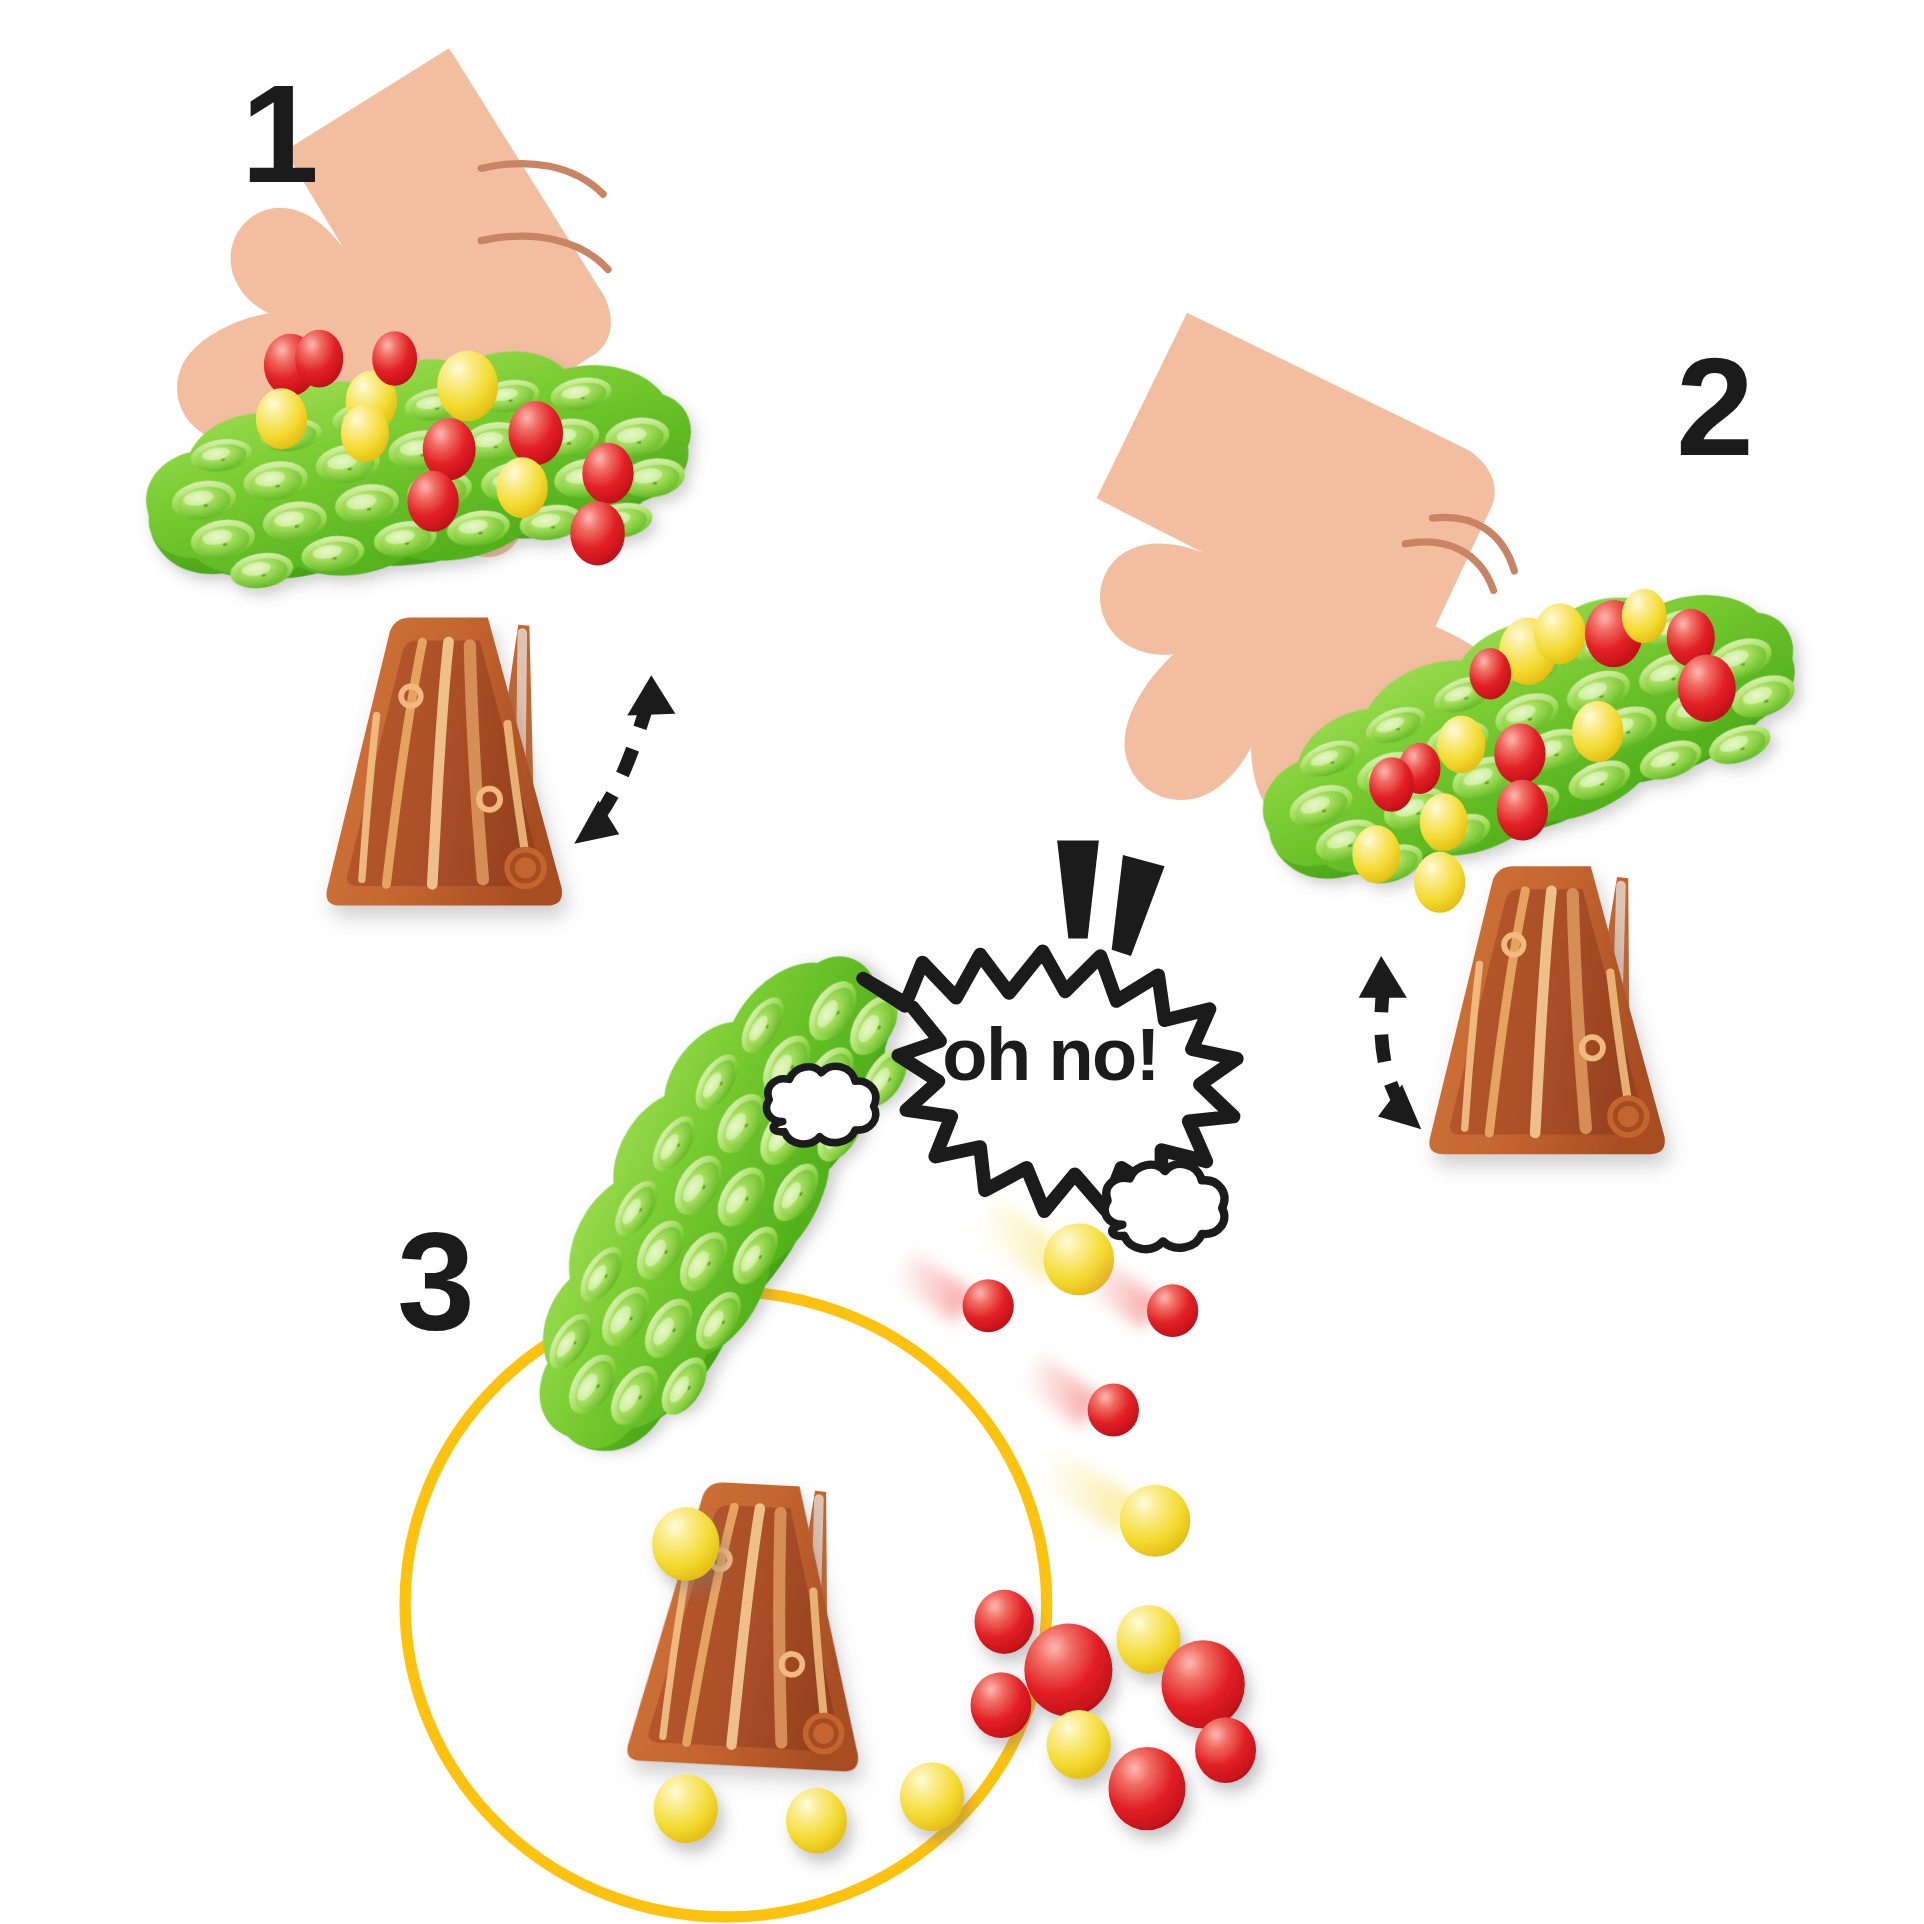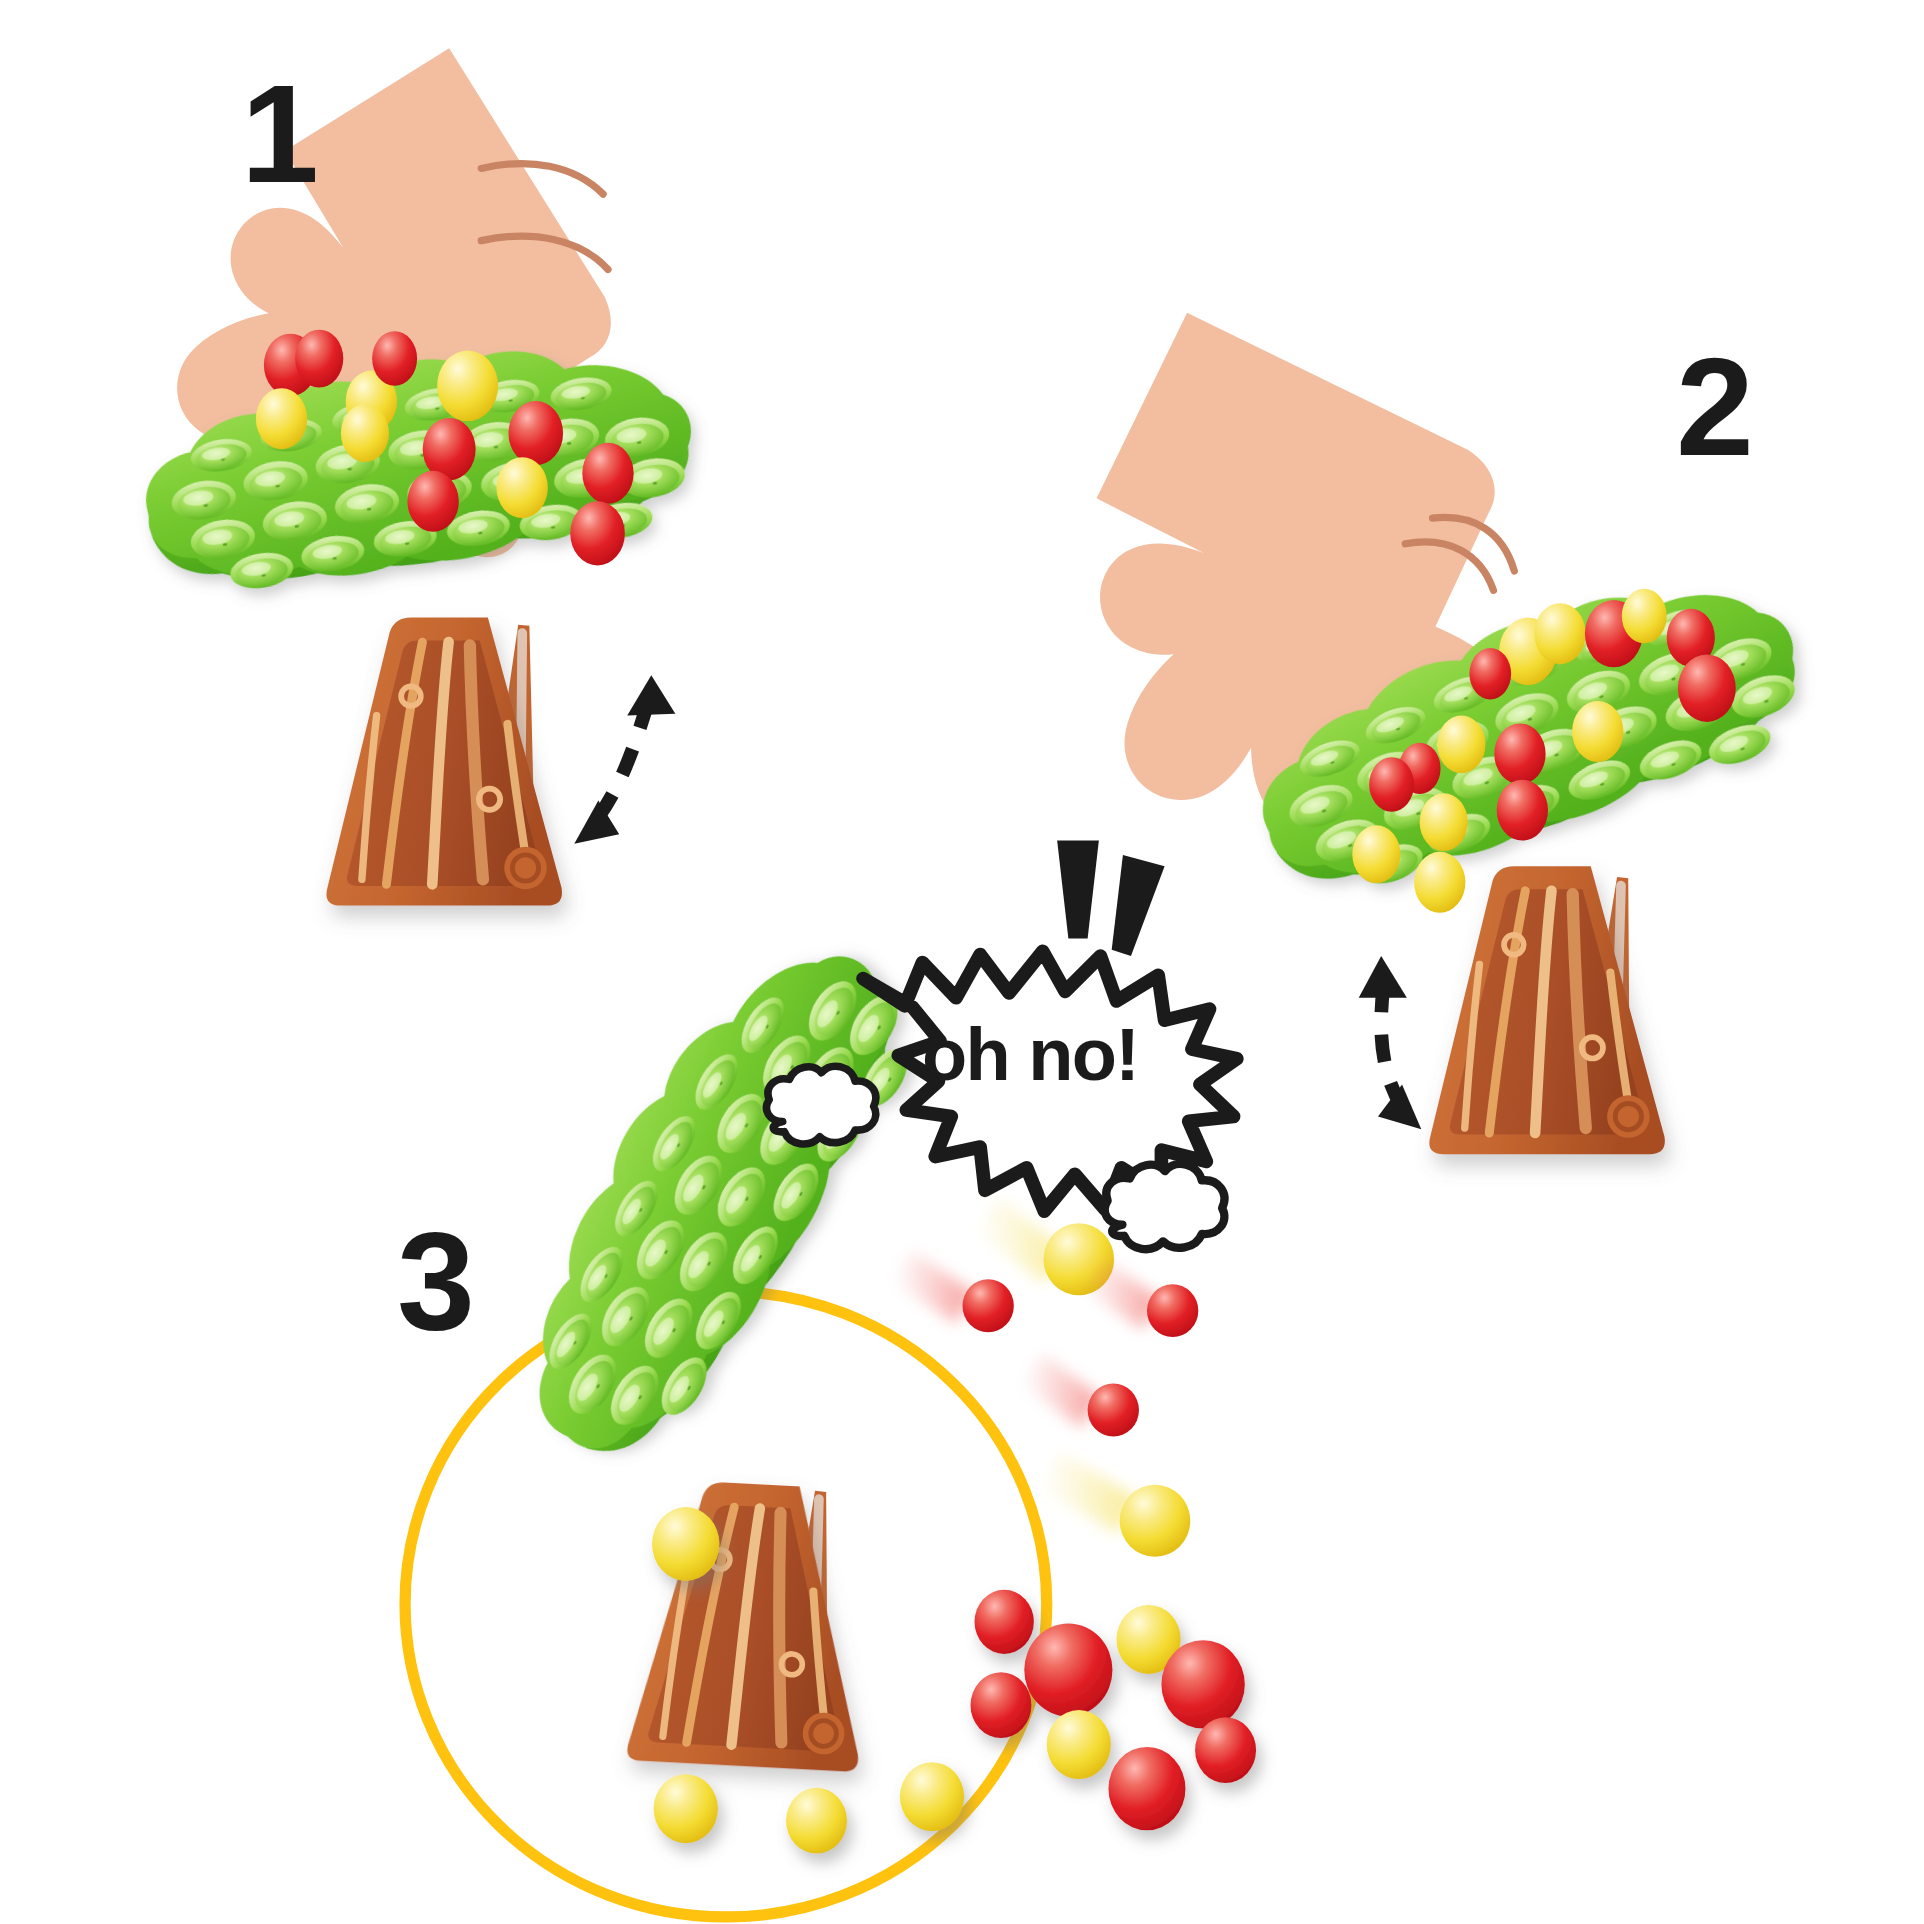--- a/index.html
+++ b/index.html
@@ -38,20 +38,21 @@
   }
   #num1 { left: 241px; top: 64px;  font-size: 140px; }
   #num2 { left: 1676px; top: 337px; font-size: 140px; }
   #num3 { left: 397px; top: 1211px; font-size: 140px; }
 
   .bubble-text {
     position: absolute;
     left: 922px;
     top: 1012px;
     width: 257px;
+    text-align: center;
     font-family: "Liberation Sans", sans-serif;
     font-weight: bold;
     font-size: 74px;
     letter-spacing: -1.6px;
     color: #1b1b1b;
     user-select: none;
   }
 </style>
 </head>
 <body>

